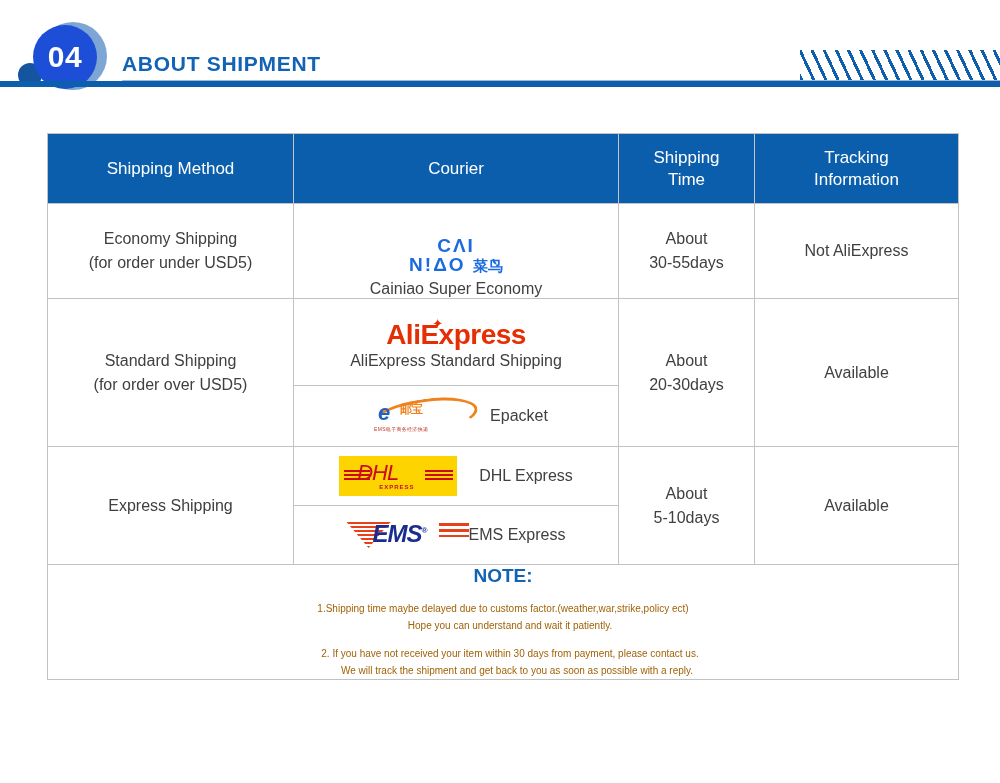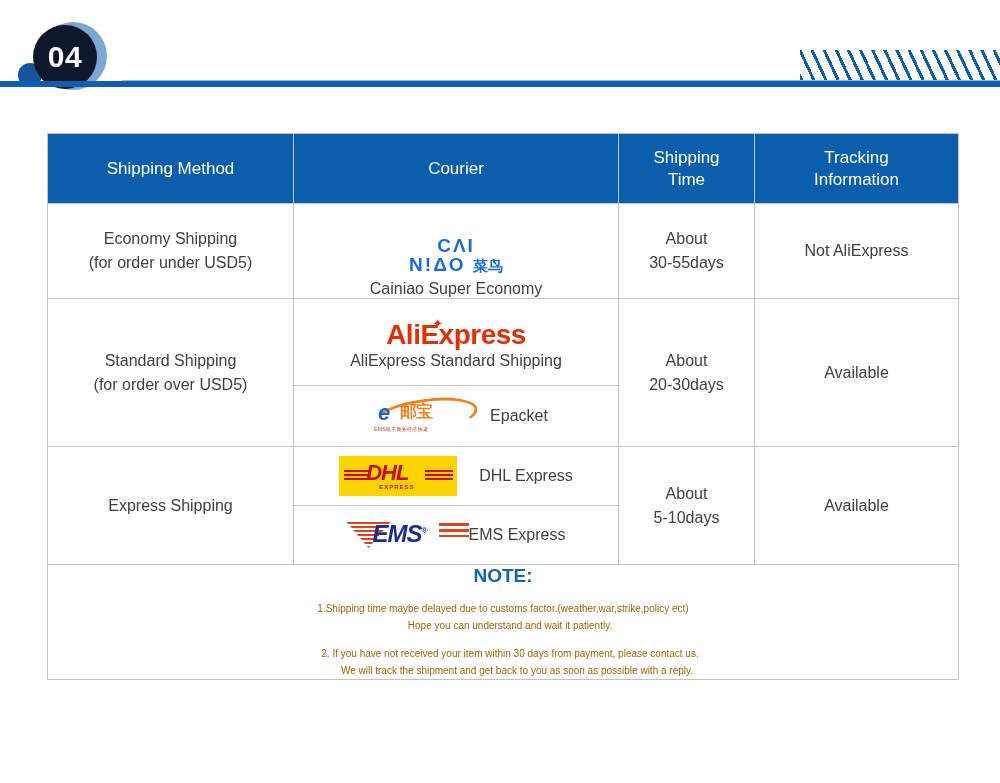--- a/index.html
+++ b/index.html
@@ -21,21 +21,21 @@
     background:#15549f;
   }
   .badge-shadow{
     position:absolute;left:39px;top:22px;
     width:68px;height:68px;border-radius:50%;
     background:#7ea6d4;
   }
   .badge{
     position:absolute;left:33px;top:25px;
     width:64px;height:64px;border-radius:50%;
-    background:#0f172a;
+    background:#1d4ed8;
     display:flex;align-items:center;justify-content:center;
   }
   .badge-num{
     color:#ffffff;font-size:30px;font-weight:bold;
     letter-spacing:0.5px;line-height:1;
   }
 
   .title{
     position:absolute;left:122px;top:52px;
     font-size:21px;font-weight:bold;letter-spacing:0.7px;
@@ -135,38 +135,38 @@
     border-left-color:transparent;border-bottom-color:transparent;
     transform:rotate(-8deg);
   }
   .ep-e{
     position:absolute;left:14px;top:5px;
     color:#1d62c4;font-size:22px;font-weight:bold;font-style:italic;
     line-height:1;
   }
   .ep-cn{
     position:absolute;left:36px;top:6px;
-    color:#f0821e;font-size:17px;font-weight:bold;line-height:1;
+    color:#f0821e;font-size:12px;font-weight:bold;line-height:1;
     letter-spacing:-1px;
   }
   .ep-sub{
     position:absolute;left:10px;top:29px;
     color:#c0392b;font-size:5px;letter-spacing:0.3px;white-space:nowrap;
   }
 
   
   .dhl-row{display:flex;align-items:center;justify-content:center;gap:22px;}
   .dhl-logo{
     position:relative;
     width:118px;height:40px;
     background:#fdd400;
   }
   .dhl-text{
-    position:absolute;left:27px;top:6px;
-    color:#cc0a1e;font-size:22px;font-weight:bold;font-style:italic;
+    position:absolute;left:18px;top:6px;
+    color:#cc0a1e;font-size:22px;font-weight:normal;font-style:italic;
     letter-spacing:-1px;line-height:1;
   }
   .dhl-sub{
     position:absolute;left:40px;top:28px;
     color:#cc0a1e;font-size:6px;font-weight:bold;letter-spacing:1px;
   }
   .dhl-linesL{
     position:absolute;left:5px;top:14px;width:26px;height:10px;
     background:repeating-linear-gradient(to bottom,#cc0a1e 0 2px,#fdd400 2px 4px);
   }
@@ -212,20 +212,21 @@
 </style>
 </head>
 <body>
 
 <div class="header">
   <div class="dot-small"></div>
   <div class="badge-shadow"></div>
   <div class="badge">
     <span class="badge-num">04</span>
   </div>
+  <div class="title">ABOUT SHIPMENT</div>
   <div class="rule-thin"></div>
   <div class="stripes"></div>
   <div class="rule-thick"></div>
 </div>
 
 <div class="table-wrap">
 <table class="ship">
   <colgroup>
     <col class="col1">
         <col class="col2">

